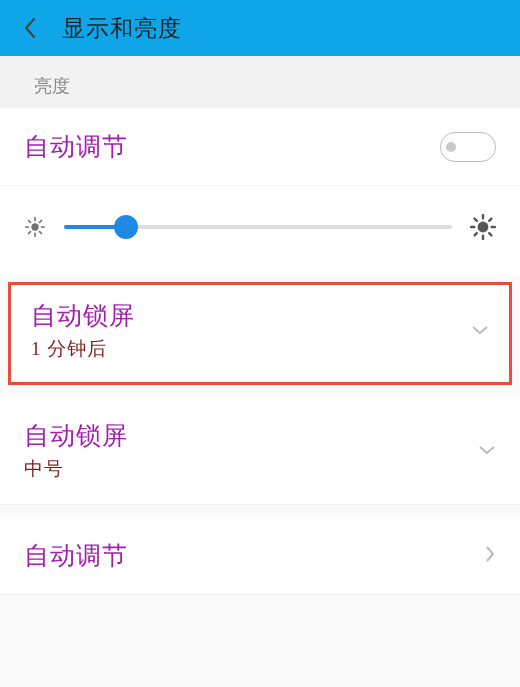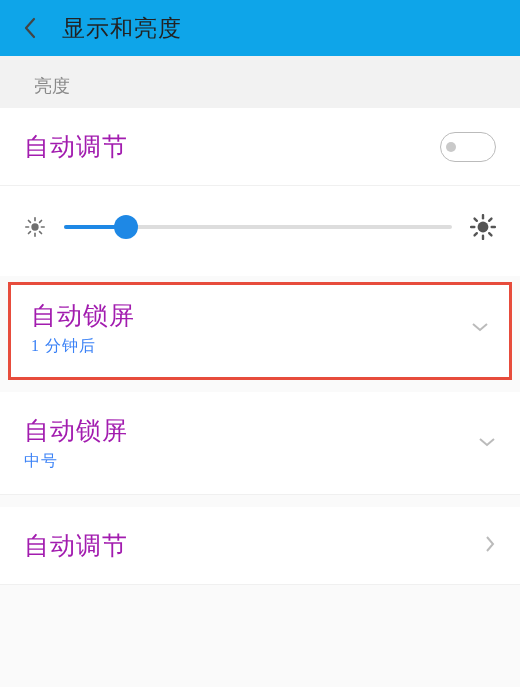--- a/index.html
+++ b/index.html
@@ -50,22 +50,22 @@
       display: flex;
       flex-direction: column;
       gap: 4px;
     }
     .row-title {
       font-size: 25px;
       color: #a21caf;
       letter-spacing: 1px;
     }
     .row-subtitle {
-      font-size: 16px;
-      color: #3b82f6;
+      font-size: 19px;
+      color: #7f1d1d;
       letter-spacing: 1px;
     }
     .toggle {
       width: 56px;
       height: 30px;
       border: 1.5px solid #bbb;
       border-radius: 15px;
       position: relative;
       background: #fff;
     }

